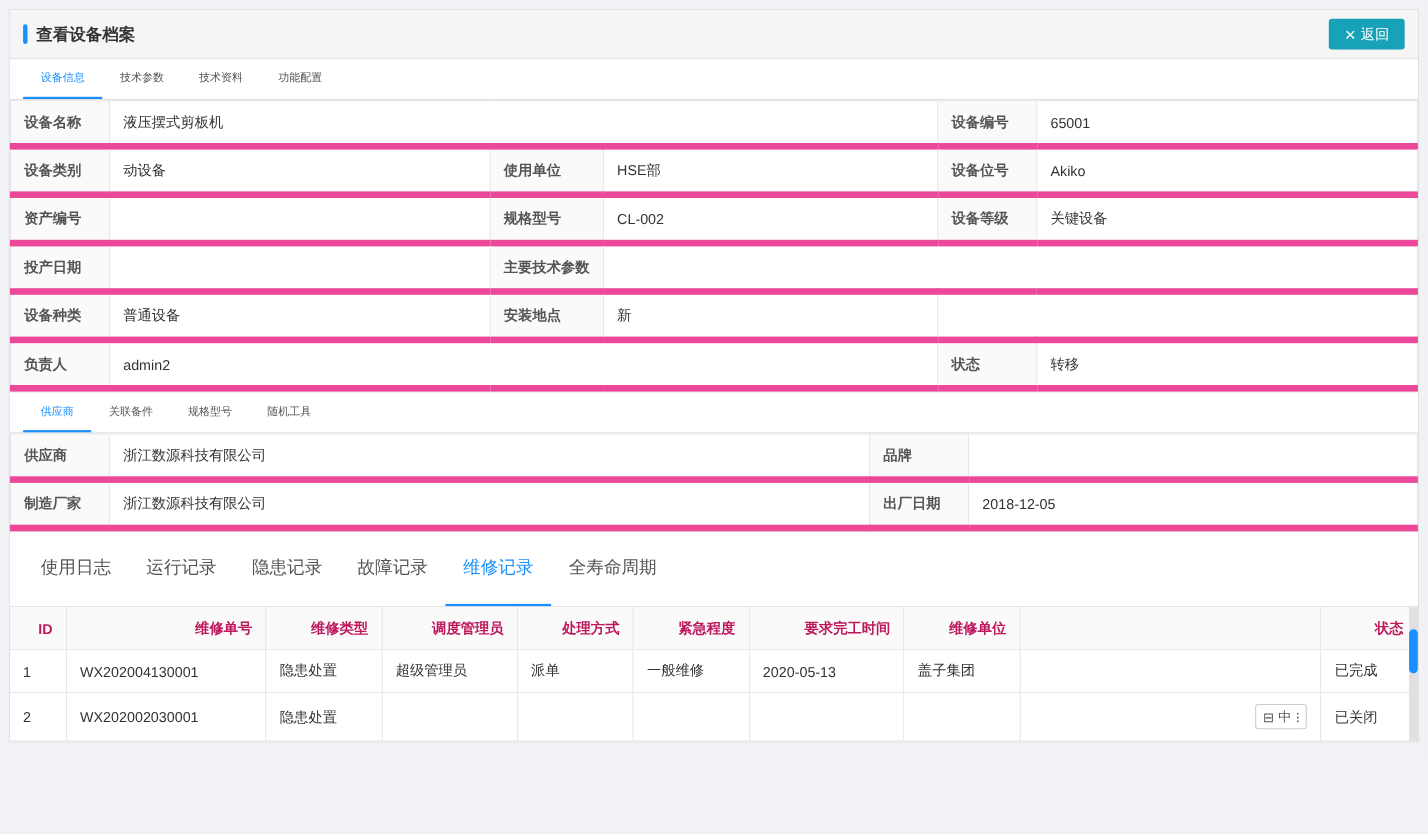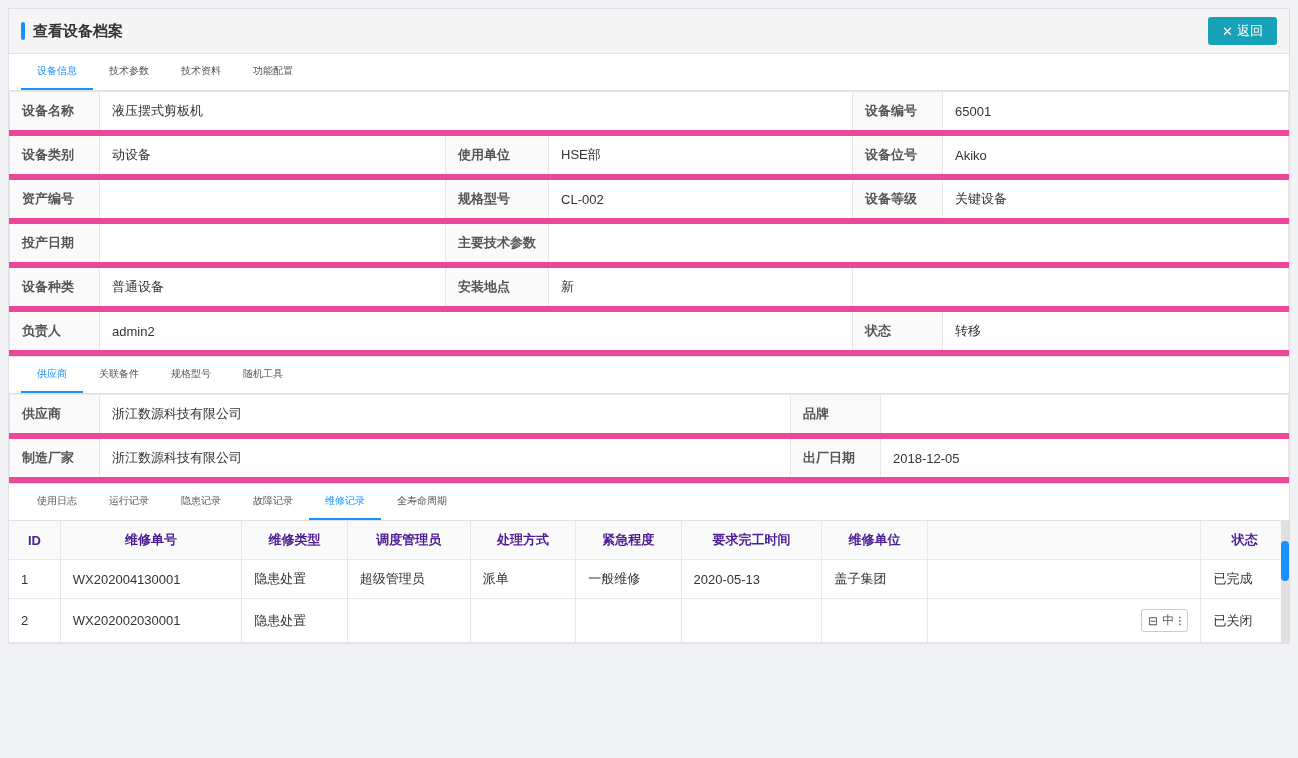--- a/index.html
+++ b/index.html
@@ -106,43 +106,43 @@
 
     
     .bottom-tabs {
       display: flex;
       border-bottom: 1px solid #e0e0e0;
       padding: 0 12px;
       background: #fff;
       margin-top: 0;
     }
     .bottom-tab-item {
-      padding: 10px 16px;
+      padding: 22px 16px;
       cursor: pointer;
       color: #555;
       border-bottom: 2px solid transparent;
-      font-size: 10px;
+      font-size: 16px;
     }
     .bottom-tab-item.active {
       color: #1890ff;
       border-bottom: 2px solid #1890ff;
     }
 
     .data-table {
       width: 100%;
       border-collapse: collapse;
     }
     .data-table th {
       background: #fafafa;
       border-bottom: 1px solid #e8e8e8;
       border-right: 1px solid #e8e8e8;
       padding: 10px 12px;
       font-weight: bold;
-      color: #4c1d95;
-      text-align: center;
+      color: #be185d;
+      text-align: right;
     }
     .data-table td {
       border-bottom: 1px solid #e8e8e8;
       border-right: 1px solid #e8e8e8;
       padding: 10px 12px;
       color: #333;
       text-align: left;
     }
 
     

